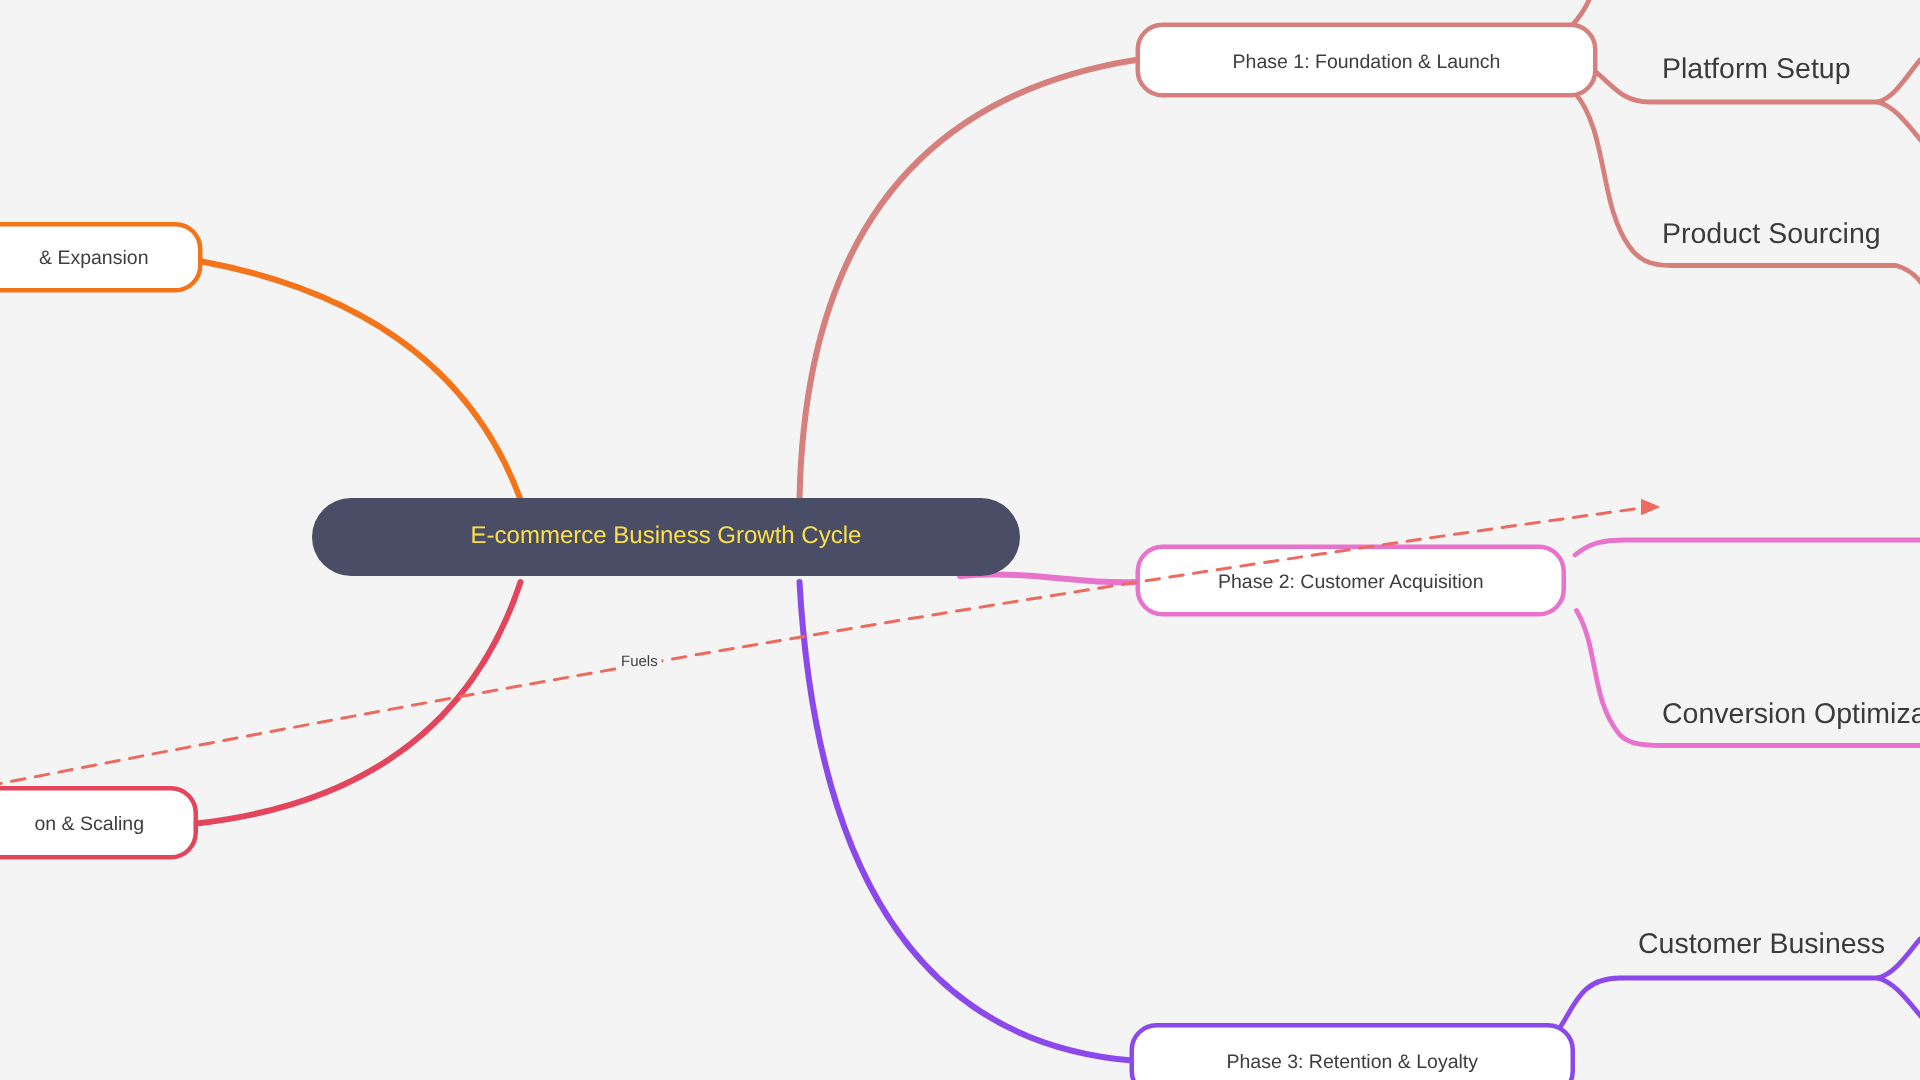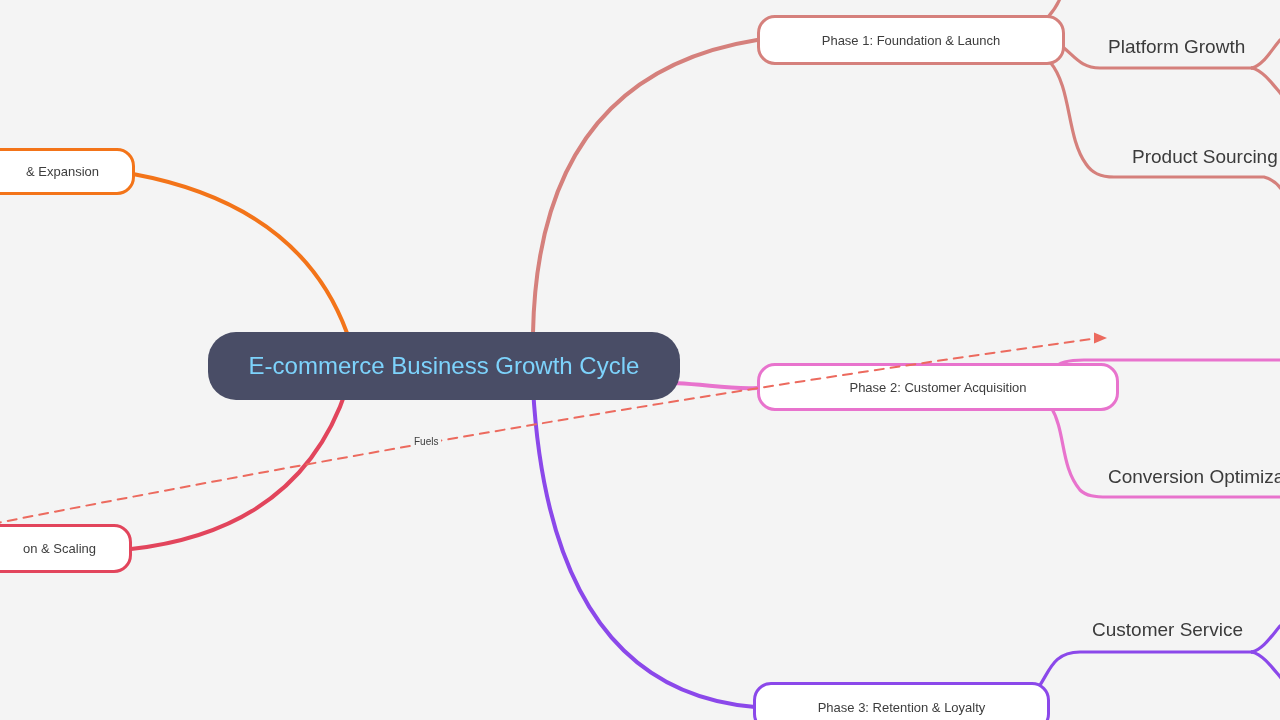--- a/index.html
+++ b/index.html
@@ -32,46 +32,46 @@
     align-items: center;
     justify-content: center;
     font-size: 13px;
     color: #3d3d3d;
     white-space: nowrap;
   }
   .node-central {
     position: absolute;
     z-index: 2;
     left: 208px; top: 332px;
-    width: 472px; height: 68px;
+    width: 472px; height: 52px;
     background: #494d66;
     border-radius: 28px;
     display: flex;
     align-items: center;
     justify-content: center;
-    font-size: 24px;
-    color: #7dd3fc;
+    font-size: 16px;
+    color: #fde047;
     white-space: nowrap;
   }
   .node-phase1 { left: 757px; top: 15px;  width: 308px; height: 50px; border-color: #d5807c; }
-  .node-phase2 { left: 757px; top: 363px; width: 362px; height: 48px; border-color: #e873cd; }
+  .node-phase2 { left: 757px; top: 363px; width: 287px; height: 48px; border-color: #e873cd; }
   .node-phase3 { left: 753px; top: 682px; width: 297px; height: 50px; border-color: #8b48ea; }
   .node-expansion { left: -240px; top: 148px; width: 375px; height: 47px; border-color: #f37419;
                     justify-content: flex-end; padding-right: 33px; }
   .node-scaling   { left: -240px; top: 524px; width: 372px; height: 49px; border-color: #e2455c;
                     justify-content: flex-end; padding-right: 33px; }
   .child-label {
     position: absolute;
     z-index: 2;
     font-size: 19px;
     color: #3b3b3b;
     white-space: nowrap;
   }
   .lbl-platform   { left: 1108px; top: 36px;  }
-  .lbl-product    { left: 1108px; top: 146px; margin-left: 24px; }
+  .lbl-product    { left: 1108px; top: 146px; }
   .lbl-marketing  { left: 1108px; top: 328px; }
   .lbl-conversion { left: 1108px; top: 466px; }
   .lbl-service    { left: 1092px; top: 619px; }
   .fuels-label {
     position: absolute;
     z-index: 4;
     left: 411px; top: 436px;
     padding: 0 3px;
     background: #f4f4f4;
     font-size: 10px;
@@ -122,28 +122,28 @@
   <div class="node node-phase1">Phase 1: Foundation &amp; Launch</div>
 
   <div class="node node-phase2">Phase 2: Customer Acquisition</div>
 
   <div class="node node-phase3">Phase 3: Retention &amp; Loyalty</div>
 
   <div class="node node-expansion">&amp; Expansion</div>
 
   <div class="node node-scaling">on &amp; Scaling</div>
 
-  <div class="child-label lbl-platform">Platform Growth</div>
+  <div class="child-label lbl-platform">Platform Setup</div>
 
   <div class="child-label lbl-product">Product Sourcing</div>
 
 
   <div class="child-label lbl-conversion">Conversion Optimization</div>
 
-  <div class="child-label lbl-service">Customer Service</div>
+  <div class="child-label lbl-service">Customer Business</div>
 
   <svg class="layer overlay">
     <g stroke="#ec6a5e">
       <path d="M-8,524 Q560,412 1092,339" stroke-width="2" stroke-dasharray="9 7"></path>
     </g>
     <polygon points="1094,332.5 1107,338 1094,343.5" stroke="none" fill="#ec6a5e"></polygon>
   </svg>
 
   <div class="fuels-label">Fuels</div>
 

